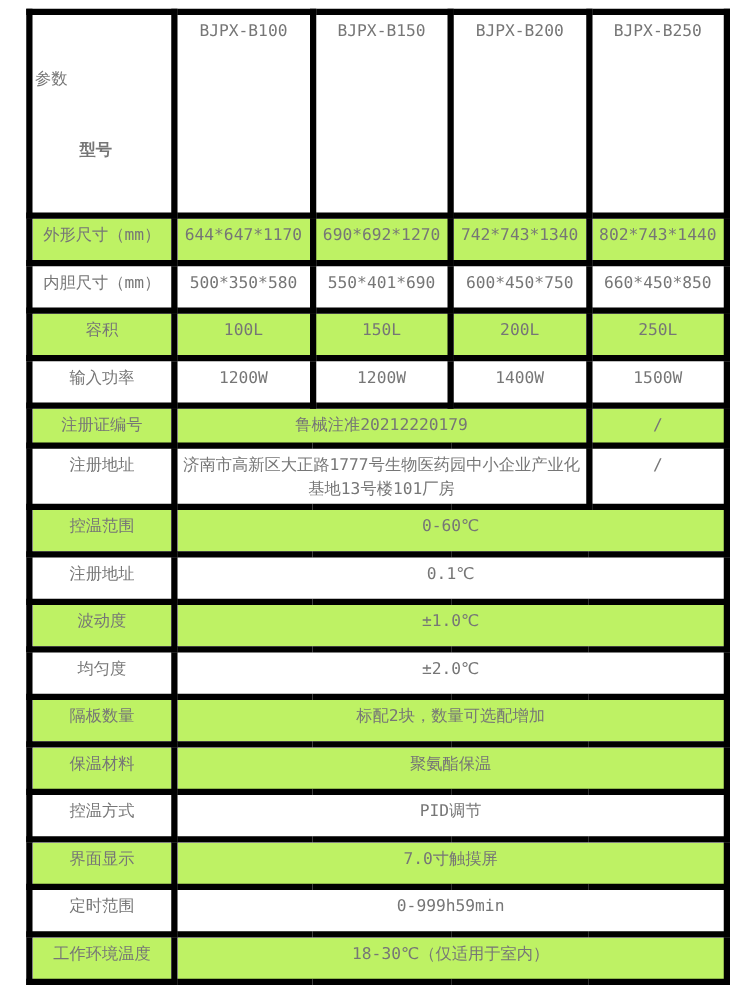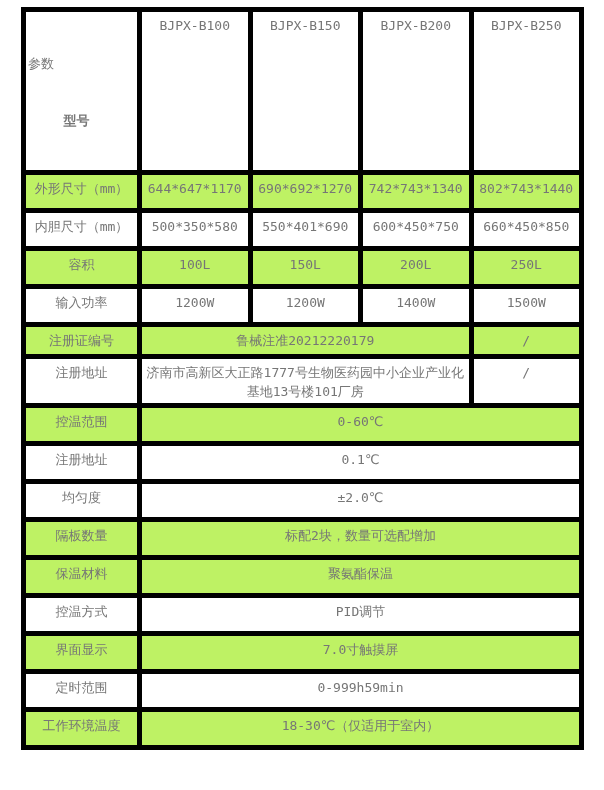--- a/index.html
+++ b/index.html
@@ -106,20 +106,24 @@
       <td>/</td>
     </tr>
     <tr class="row shaded">
       <td class="label">控温范围</td>
       <td colspan="4">0-60℃</td>
     </tr>
     <tr class="row">
       <td class="label">注册地址</td>
       <td colspan="4">0.1℃</td>
     </tr>
+    <tr class="row shaded">
+      <td class="label">波动度</td>
+      <td colspan="4">±1.0℃</td>
+    </tr>
     <tr class="row">
       <td class="label">均匀度</td>
       <td colspan="4">±2.0℃</td>
     </tr>
     <tr class="row shaded">
       <td class="label">隔板数量</td>
       <td colspan="4">标配2块，数量可选配增加</td>
     </tr>
     <tr class="row shaded">
       <td class="label">保温材料</td>

